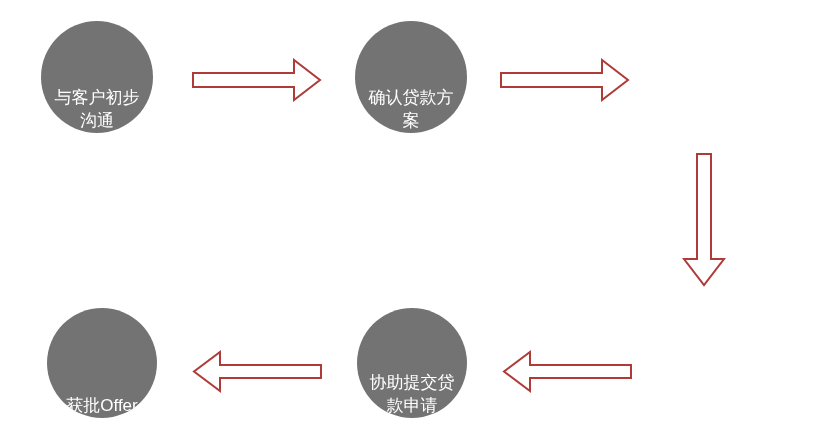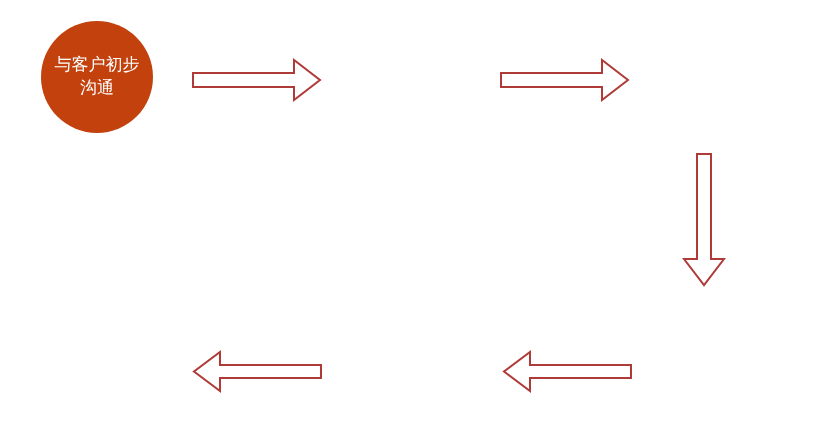--- a/index.html
+++ b/index.html
@@ -11,23 +11,23 @@
   .canvas {
     position: relative;
     width: 821px;
     height: 446px;
     background: #ffffff;
     overflow: hidden;
   }
   .step-circle {
     position: absolute;
     border-radius: 50%;
-    background: #c2410c;
+    background: #737373;
     display: flex;
-    align-items: center;
+    align-items: flex-end;
     justify-content: center;
     text-align: center;
   }
   .step-label {
     color: #ffffff;
     font-size: 17px;
     line-height: 1.35;
     white-space: pre-line;
     padding: 0 6px;
   }
@@ -68,20 +68,24 @@
     <div class="step-label">与客户初步
 沟通</div>
   </div>
 
   <div class="arrow a1">
     <svg viewBox="0 0 130 44" preserveAspectRatio="none">
       <polygon points="1,15 102,15 102,2 128,22 102,42 102,29 1,29"></polygon>
     </svg>
   </div>
 
+  <div class="step-circle c2">
+    <div class="step-label">确认贷款方
+案</div>
+  </div>
 
   <div class="arrow a2">
     <svg viewBox="0 0 130 44" preserveAspectRatio="none">
       <polygon points="1,15 102,15 102,2 128,22 102,42 102,29 1,29"></polygon>
     </svg>
   </div>
 
 
   <div class="arrow a3">
     <svg viewBox="0 0 44 134" preserveAspectRatio="none">
@@ -89,21 +93,28 @@
     </svg>
   </div>
 
 
   <div class="arrow a4">
     <svg viewBox="0 0 130 43" preserveAspectRatio="none">
       <polygon points="129,15 28,15 28,2 2,21.5 28,41 28,28 129,28"></polygon>
     </svg>
   </div>
 
+  <div class="step-circle c5">
+    <div class="step-label">协助提交贷
+款申请</div>
+  </div>
 
   <div class="arrow a5">
     <svg viewBox="0 0 130 43" preserveAspectRatio="none">
       <polygon points="129,15 28,15 28,2 2,21.5 28,41 28,28 129,28"></polygon>
     </svg>
   </div>
 
+  <div class="step-circle c6">
+    <div class="step-label">获批Offer</div>
+  </div>
 
 </div>
 
 </body></html>

